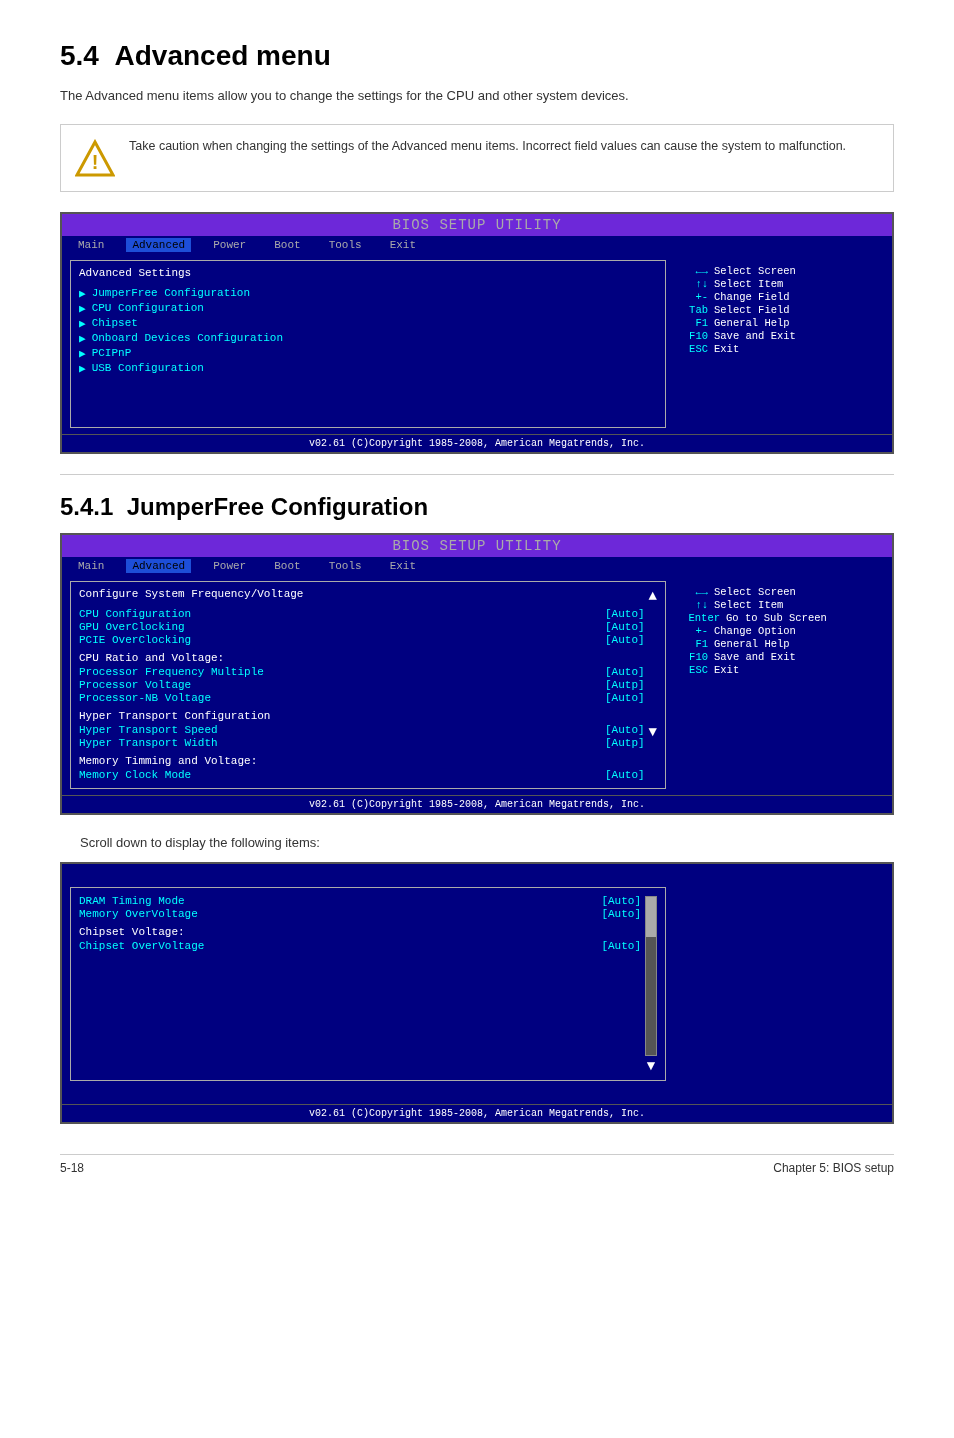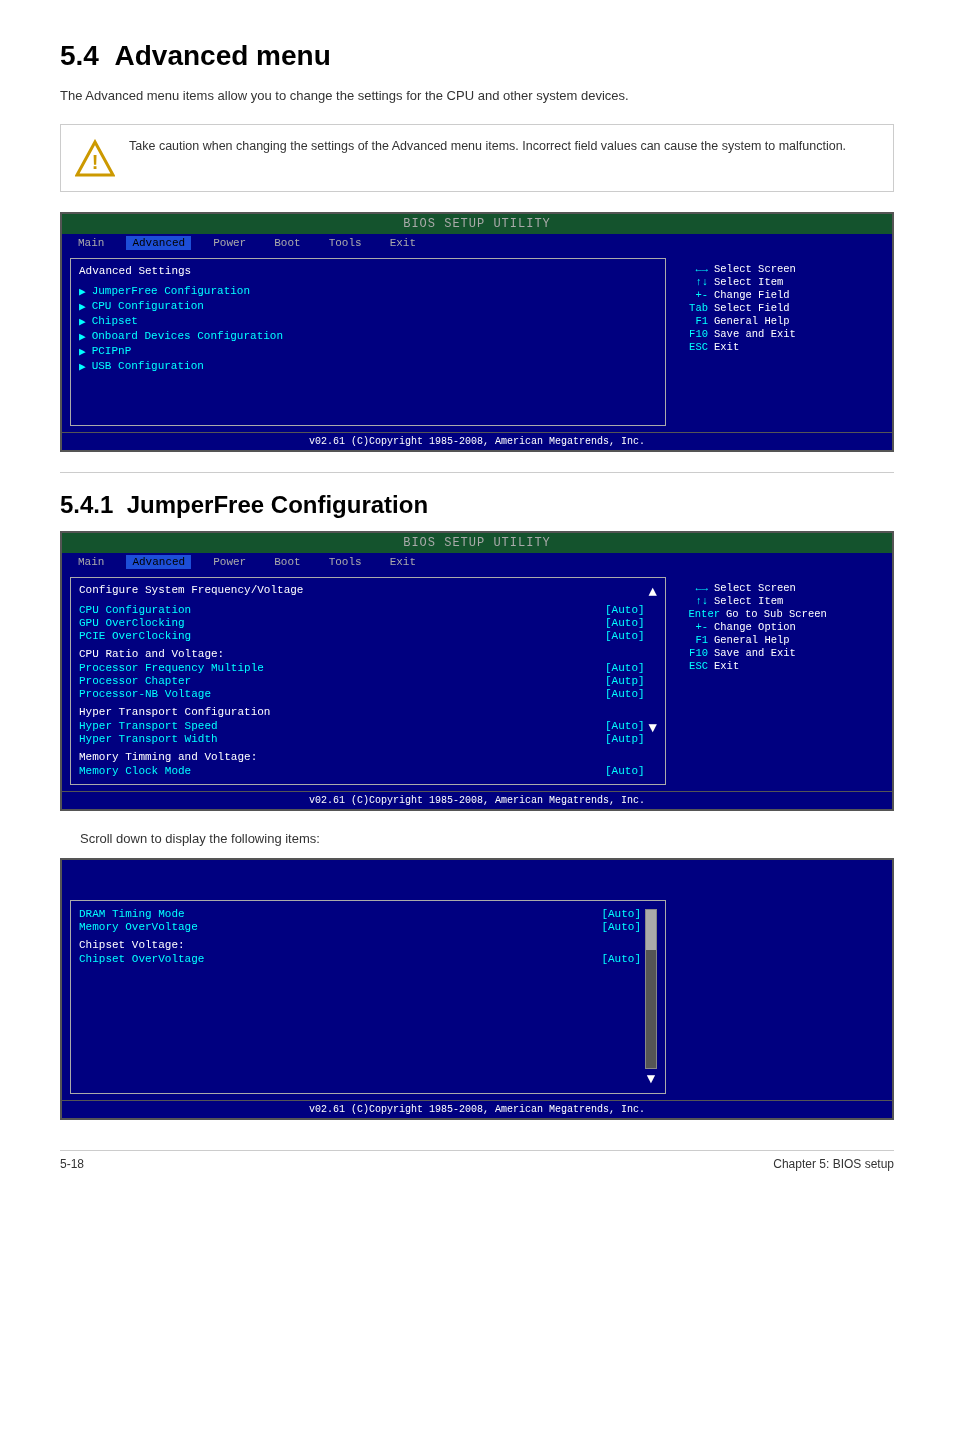--- a/index.html
+++ b/index.html
@@ -59,25 +59,25 @@
     .bios-screen {
       background: #000080;
       color: #fff;
       font-family: 'Courier New', Courier, monospace;
       font-size: 11px;
       margin-bottom: 20px;
       border: 2px solid #555;
     }
 
     .bios-title-bar {
-      background: #14532d;
+      background: #6d28d9;
       color: #aaa;
       text-align: center;
       padding: 3px 0;
-      font-size: 12px;
+      font-size: 14px;
       letter-spacing: 1px;
     }
 
     .bios-menu-bar {
       background: #000080;
       display: flex;
       flex-direction: row;
       padding: 2px 10px;
       gap: 16px;
     }
@@ -345,21 +345,21 @@
             <span class="setting-val">[Auto]</span>
           </div>
 
           <div class="bios-section-sub" style="margin-top:6px;">CPU Ratio and Voltage:</div>
 
           <div class="bios-settings-row">
             <span class="setting-name">Processor Frequency Multiple</span>
             <span class="setting-val">[Auto]</span>
           </div>
           <div class="bios-settings-row">
-            <span class="setting-name">Processor Chapter</span>
+            <span class="setting-name">Processor Voltage</span>
             <span class="setting-val">[Autp]</span>
           </div>
           <div class="bios-settings-row">
             <span class="setting-name">Processor-NB Voltage</span>
             <span class="setting-val">[Auto]</span>
           </div>
 
           <div class="bios-section-sub" style="margin-top:6px;">Hyper Transport Configuration</div>
 
           <div class="bios-settings-row">
@@ -414,21 +414,21 @@
         <span class="bios-help-desc">Exit</span>
       </div>
     </div>
   </div>
   <div class="bios-footer">v02.61  (C)Copyright 1985-2008, American Megatrends, Inc.</div>
 </div>
 
 <p class="scroll-down-text">Scroll down to display the following items:</p>
 
 <div class="bios-screen-small">
-  <div class="bios-body" style="align-items:flex-end; min-height:240px;">
+  <div class="bios-body" style="align-items:center; min-height:240px;">
     <div class="bios-left" style="position:relative;">
       <div style="display:flex;justify-content:space-between;">
         <div style="flex:1;">
 
           <div class="bios-settings-row">
             <span class="setting-name">DRAM Timing Mode</span>
             <span class="setting-val">[Auto]</span>
           </div>
           <div class="bios-settings-row">
             <span class="setting-name">Memory OverVoltage</span>

